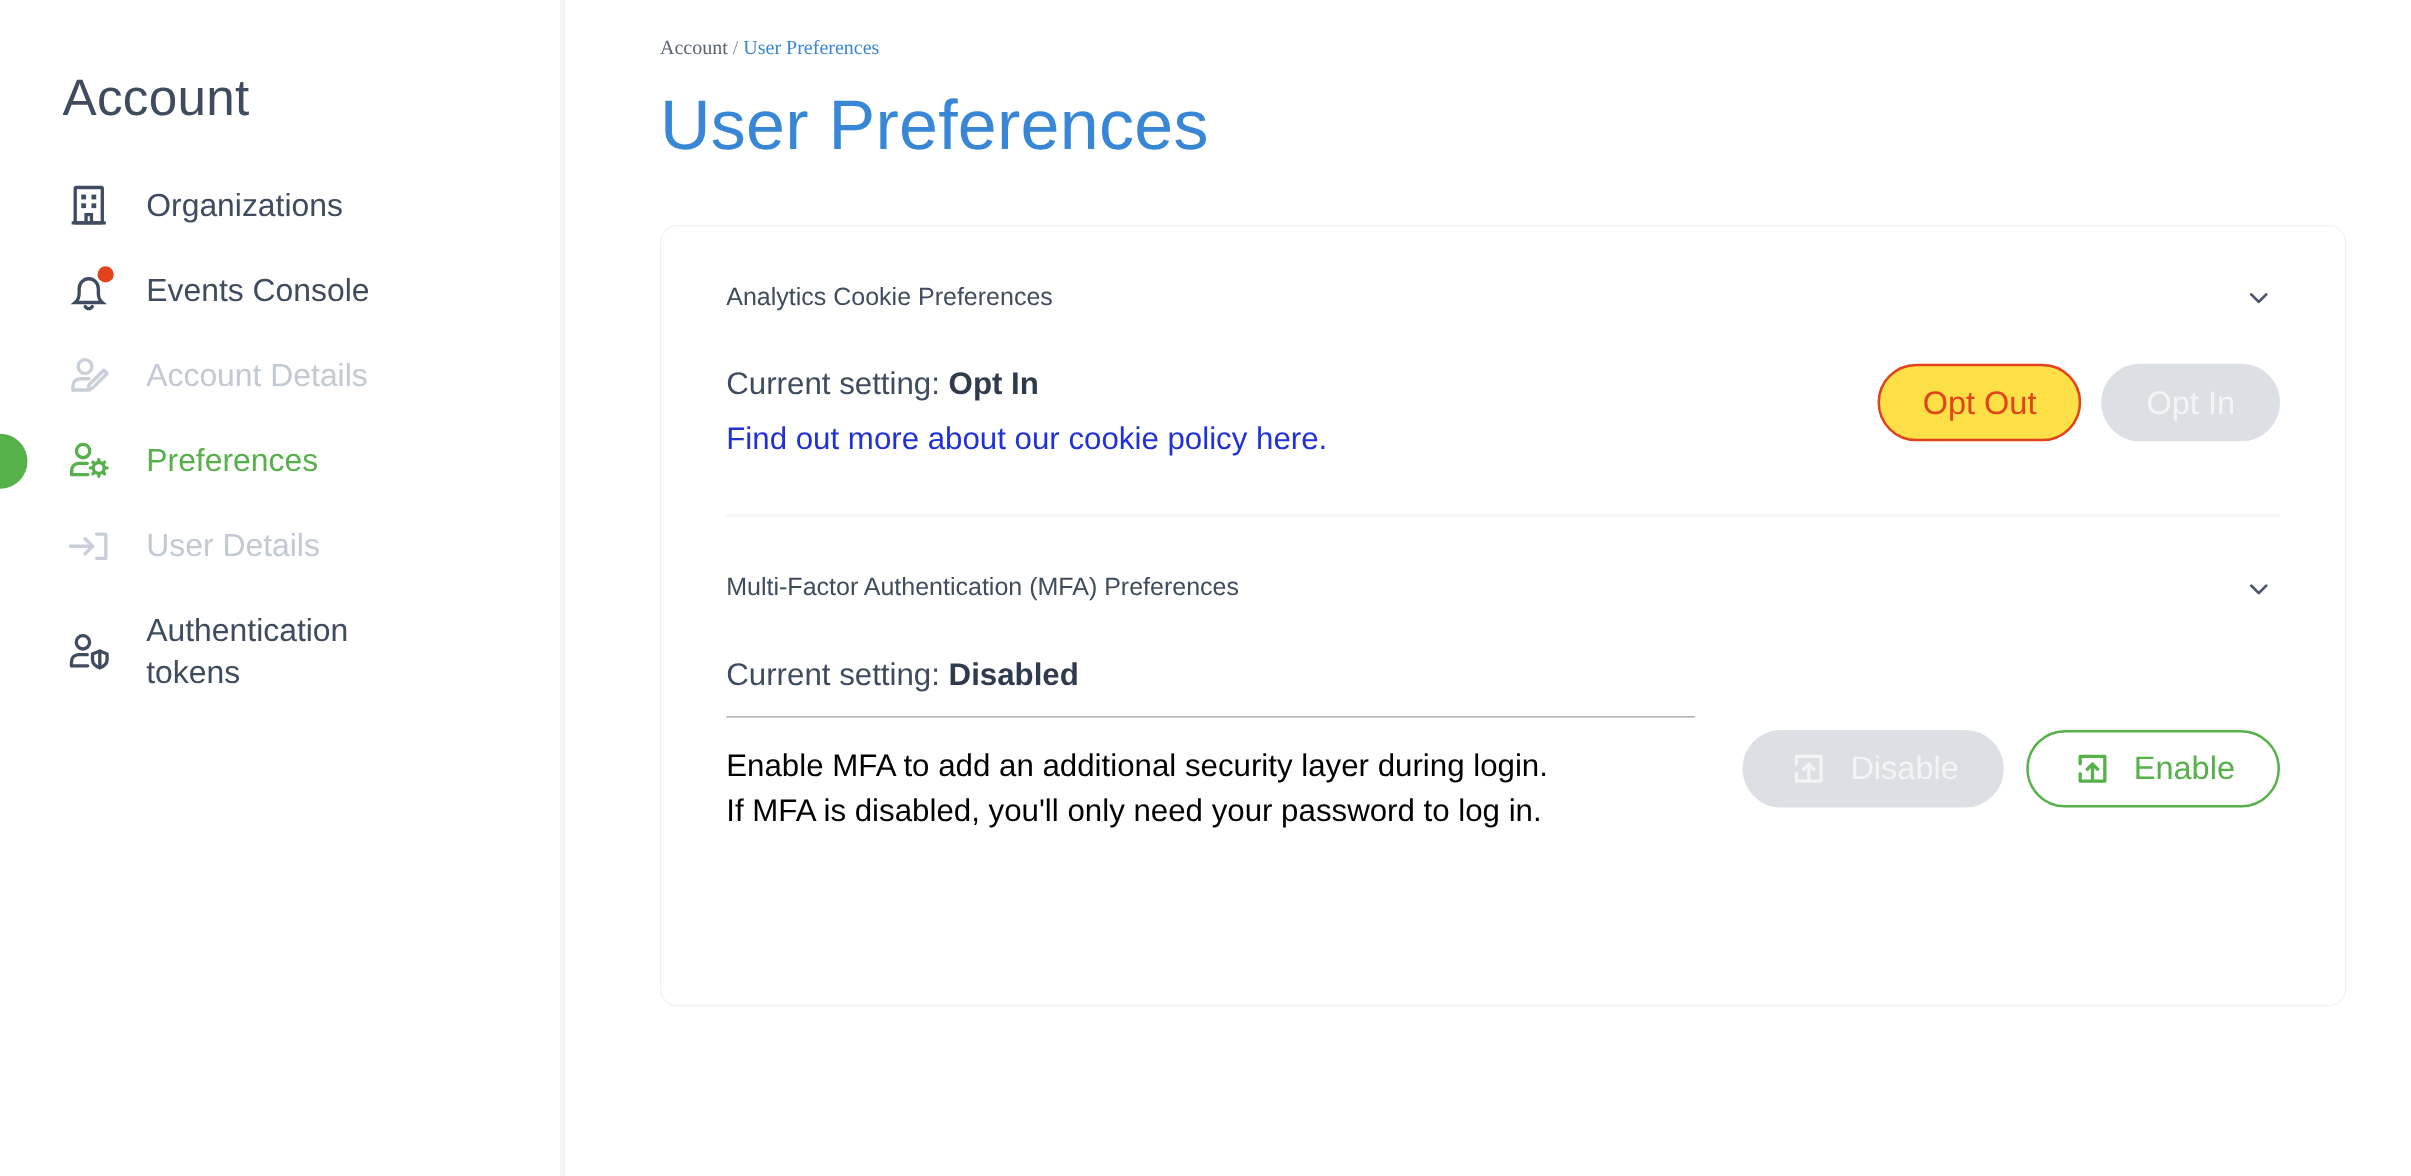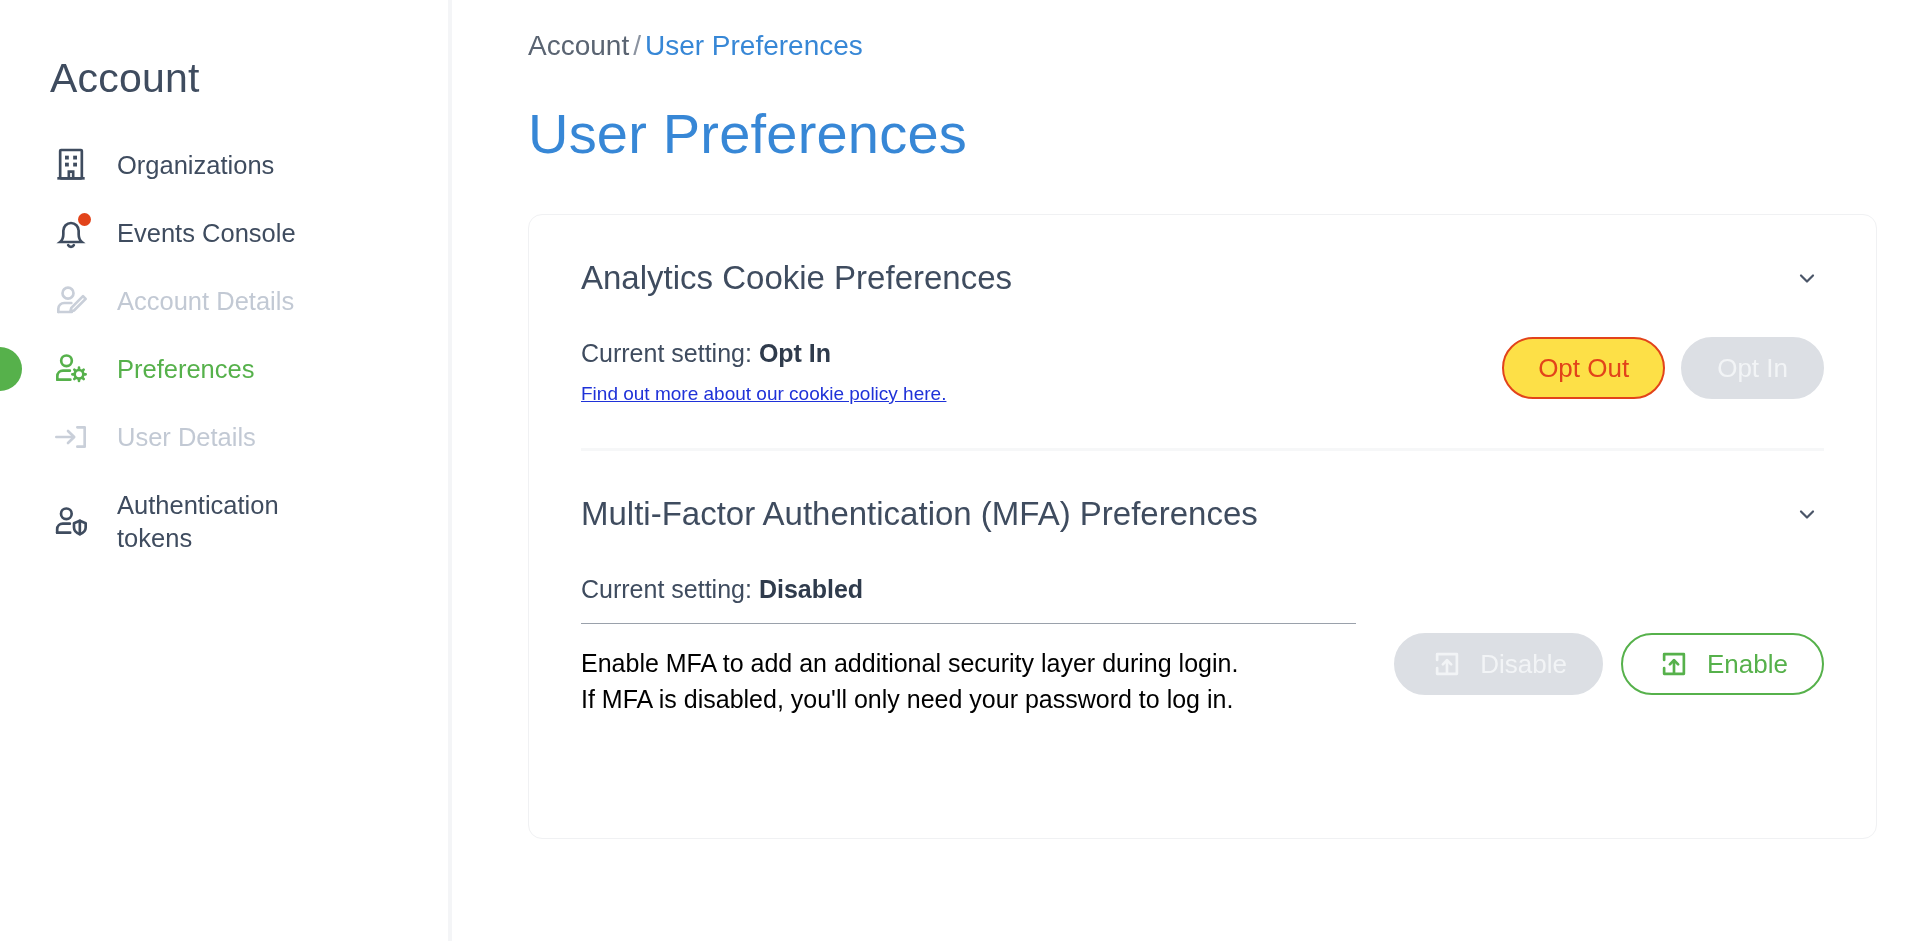--- a/index.html
+++ b/index.html
@@ -86,25 +86,26 @@
 
   
   .main {
     flex: 1;
     height: 941px;
     padding: 30px 0 0 0;
     position: relative;
     overflow: hidden;
   }
   .breadcrumb {
-    font-size: 28px;
+    font-size: 16px;
     color: #5a6472;
     padding-left: 76px;
-    margin-bottom: 44px;
+    margin-bottom: 24px;
     white-space: nowrap;
+    font-family: Liberation Serif, serif;
   }
   .breadcrumb .crumb-root { color: #5a6472; }
   .breadcrumb .sep { color: #8b93a0; margin: 0 4px; }
   .breadcrumb .crumb-current { color: #3787d6; cursor: pointer; }
 
   .page-title {
     font-size: 56px;
     font-weight: 400;
     color: #3787d6;
     padding-left: 76px;
@@ -124,21 +125,21 @@
   }
 
   .section { padding-top: 44px; }
   .section-head {
     display: flex;
     align-items: center;
     justify-content: space-between;
     cursor: pointer;
   }
   .section-head .title {
-    font-size: 33px;
+    font-size: 20px;
     color: #3f4c5f;
     font-weight: 400;
   }
   .chev {
     width: 26px;
     height: 26px;
     display: flex;
     align-items: center;
     justify-content: center;
     margin-right: 4px;
@@ -155,23 +156,22 @@
   .cur-line {
     font-size: 25px;
     color: #3f4c5f;
     line-height: 1.35;
     white-space: nowrap;
   }
   .cur-line .val { font-weight: 700; color: #2f3b4c; }
   .policy-link {
     display: inline-block;
     margin-top: 10px;
-    font-size: 19px;
+    font-size: 25px;
     color: #1f32d8;
-    text-decoration: underline;
     cursor: pointer;
     line-height: 1.35;
   }
 
   .btns { display: flex; align-items: center; gap: 16px; flex-shrink: 0; }
   .btn {
     display: inline-flex;
     align-items: center;
     justify-content: center;
     gap: 16px;

